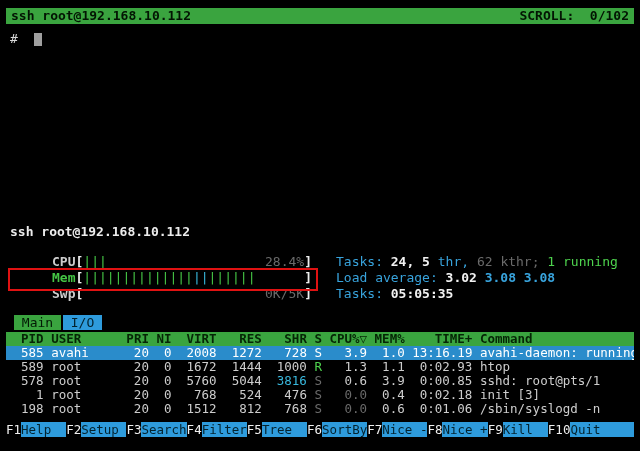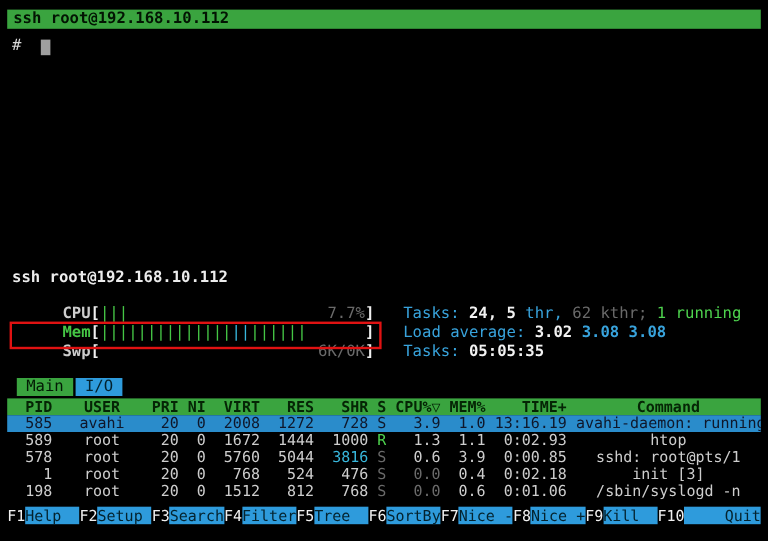--- a/index.html
+++ b/index.html
@@ -42,48 +42,49 @@
 
   .tabbar{position:absolute;left:14px;top:315px;height:15px;line-height:15px;display:flex;gap:2px;white-space:pre;}
   .tab{padding:0 1ch;color:#031a05;text-align:right;}
   .tab-main{background:#3aa43f;}
   .tab-io{background:#2e9bdc;color:#03222e;}
 
   .ptable{position:absolute;left:6px;top:332px;width:628px;font-size:12.5px;}
   .prow{display:flex;gap:1ch;padding-left:1ch;height:14px;line-height:14px;white-space:pre;overflow:hidden;}
   .prow .cell{flex-shrink:0;overflow:hidden;}
   .cell.ar{text-align:right;}
-  .cell.al{text-align:center;}
+  .cell.al{text-align:left;}
   .cell.grow{flex:1 1 auto;}
   .prow.phead{background:#3aa43f;}
   .prow.phead .cell{color:#052505;font-weight:bold;}
   .prow.sel{background:#2a8ccb;}
-  .prow.sel .cell{color:#0f172a;}
+  .prow.sel .cell{color:#ffffff;}
 
   .fkeys{position:absolute;left:6px;top:422px;width:628px;height:15px;line-height:15px;
          display:flex;font-size:12.5px;white-space:pre;overflow:hidden;}
   .fk-key{color:#f0f0f0;flex-shrink:0;}
   .fk-label{background:#2e9bdc;color:#04232e;width:6ch;flex-shrink:0;overflow:hidden;}
-  .fk-label.grow{flex:1 1 auto;text-align:right;}
+  .fk-label.grow{flex:1 1 auto;}
 </style>
 </head>
 <body>
 
 <div class="topbar">
   <span>ssh root@192.168.10.112</span>
+  <span>SCROLL:  0/102</span>
 </div>
 
 <div class="prompt"><span># </span><span class="cursor"></span></div>
 
 <div class="pane2-title">ssh root@192.168.10.112</div>
 
 <div class="meters">
-  <div class="meter"><span class="mcap">CPU</span><span class="mbr">[</span><span class="mid"><span class="bars">|||</span></span><span class="mval vdim">7.7%</span><span class="mbr">]</span></div>
+  <div class="meter"><span class="mcap">CPU</span><span class="mbr">[</span><span class="mid"><span class="bars">|||</span></span><span class="mval vdim">28.4%</span><span class="mbr">]</span></div>
   <div class="meter"><span class="mcap memc">Mem</span><span class="mbr">[</span><span class="mid"><span class="bars">||||||||||||||</span><span class="bars-cyan">||</span><span class="bars">||||||</span></span><span class="mbr">]</span></div>
-  <div class="meter"><span class="mcap">Swp</span><span class="mbr">[</span><span class="mid"><span class="bars"></span></span><span class="mval vdim">6K/0K</span><span class="mbr">]</span></div>
+  <div class="meter"><span class="mcap">Swp</span><span class="mbr">[</span><span class="mid"><span class="bars"></span></span><span class="mval vdim">0K/5K</span><span class="mbr">]</span></div>
 </div>
 
 <div class="redbox"></div>
 
 <div class="info">
   <div class="iline"><span class="lc">Tasks: </span><span class="bw">24, </span><span class="bw">5</span><span class="lc"> thr, </span><span class="tdim">62 kthr; </span><span class="tg">1 running</span></div>
   <div class="iline"><span class="lc">Load average: </span><span class="bw">3.02 </span><span class="lcb">3.08 3.08</span></div>
   <div class="iline"><span class="lc">Tasks: </span><span class="bw">05:05:35</span></div>
 </div>
 

